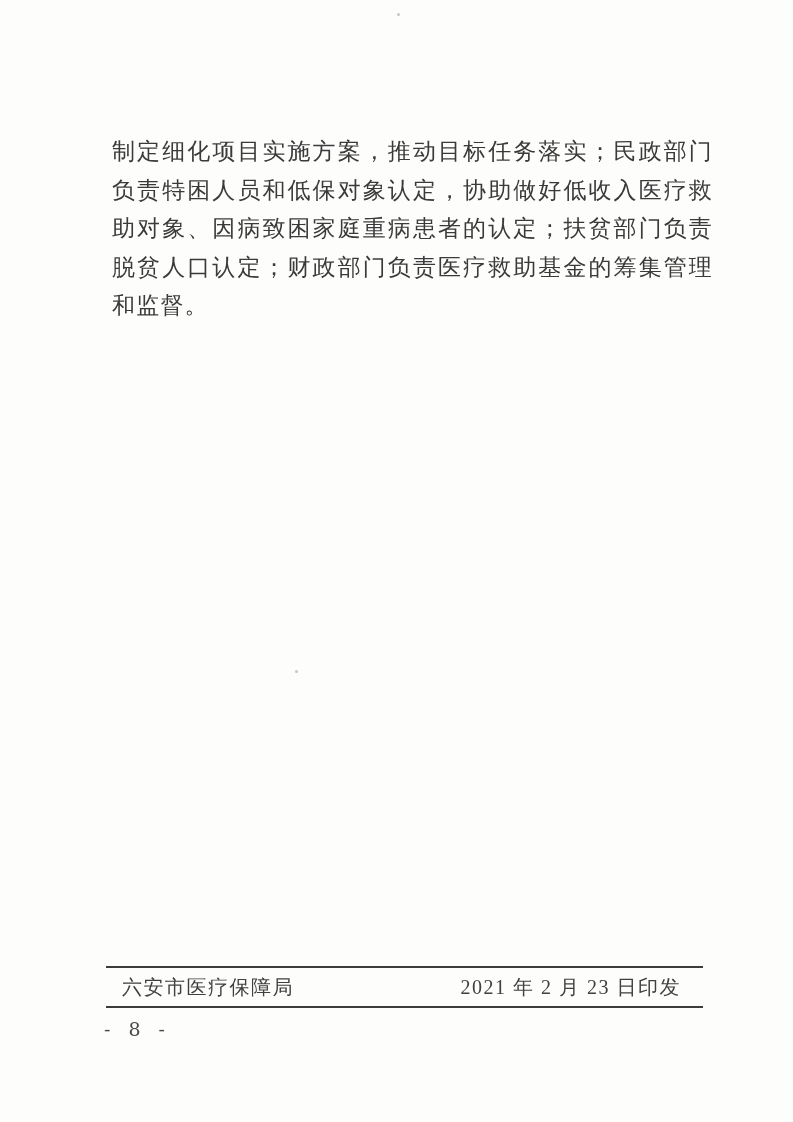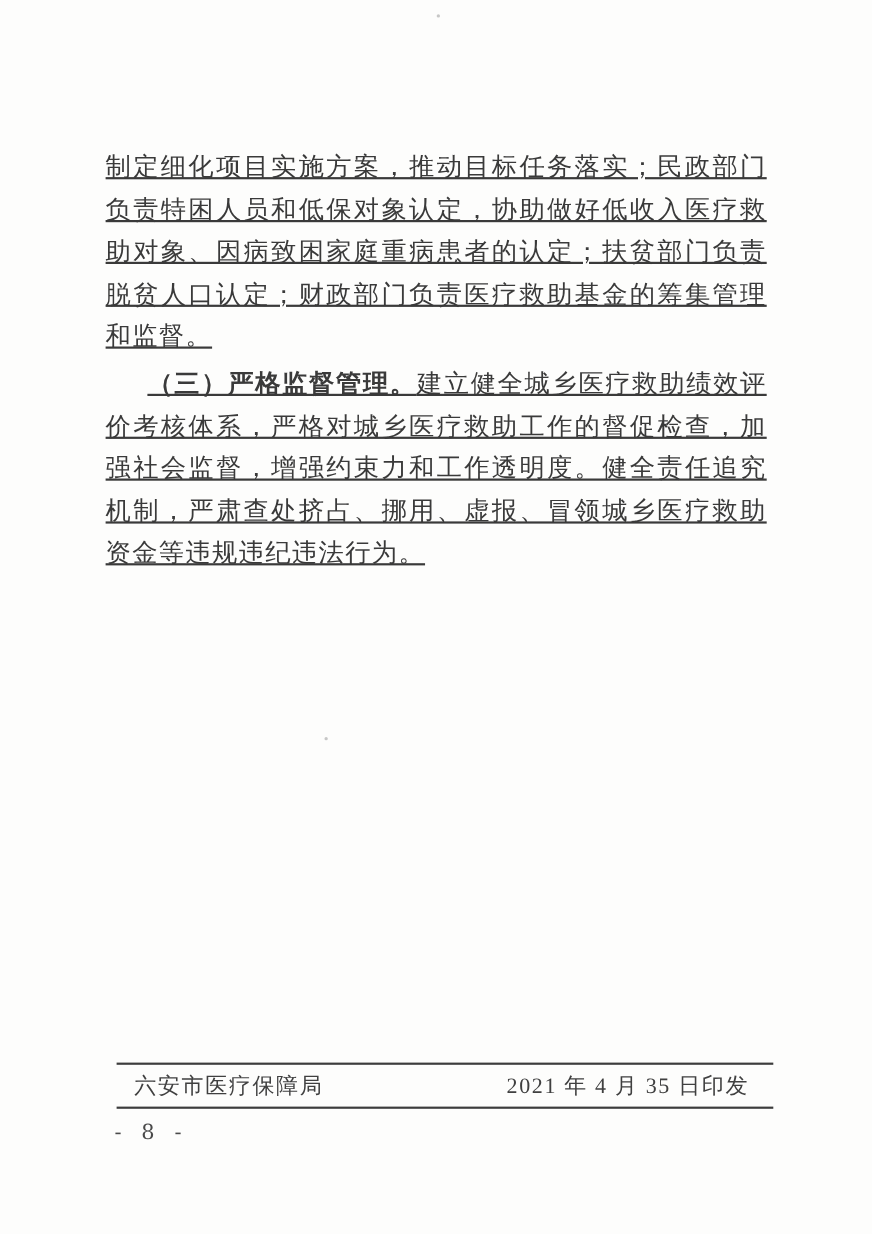--- a/index.html
+++ b/index.html
@@ -12,28 +12,27 @@
     width: 793px;
     height: 1122px;
     margin: 0 auto;
     background: #fdfdfc;
     overflow: hidden;
     font-family: "Liberation Serif", "DejaVu Serif", serif;
     color: #3a3a3a;
   }
   .content {
     position: absolute;
-    left: 96px;
+    left: 112px;
     top: 133px;
     width: 601px;
     font-size: 23px;
     line-height: 38.6px;
     letter-spacing: 1.2px;
     text-align: justify;
-    text-decoration: underline;
   }
   .para { margin: 0; }
   .para.indent { text-indent: 38px; }
   .para + .para { margin-top: 4px; }
   .lead { font-weight: 700; }
   .colophon {
     position: absolute;
     left: 106px;
     top: 966px;
     width: 597px;
@@ -70,26 +69,25 @@
 </style>
 </head>
 <body>
 
 <div class="page">
 
   <main class="content">
     <p class="para"><span class="lead"></span><span>制定细化项目实施方案，推动目标任务落实；民政部门负责特困人员和低保对象认定，协助做好低收入医疗救助对象、因病致困家庭重病患者的认定；扶贫部门负责脱贫人口认定；财政部门负责医疗救助基金的筹集管理和监督。</span></p>
 
 
-    <p class="para indent"><span class="lead">（三）严格监督管理。</span><span>建立健全城乡医疗救助绩效评价考核体系，严格对城乡医疗救助工作的督促检查，加强社会监督，增强约束力和工作透明度。健全责任追究机制，严肃查处挤占、挪用、虚报、冒领城乡医疗救助资金等违规违纪违法行为。</span></p>
   </main>
 
   <footer class="colophon">
     <span>六安市医疗保障局</span>
-    <span>2021 年 4 月 35 日印发</span>
+    <span>2021 年 2 月 23 日印发</span>
   </footer>
 
   <div class="page-number">- 8 -</div>
 
   <span class="speckle" style="left:397px; top:13px;"></span>
   <span class="speckle" style="left:295px; top:670px;"></span>
 
 </div>
 
 </body></html>

